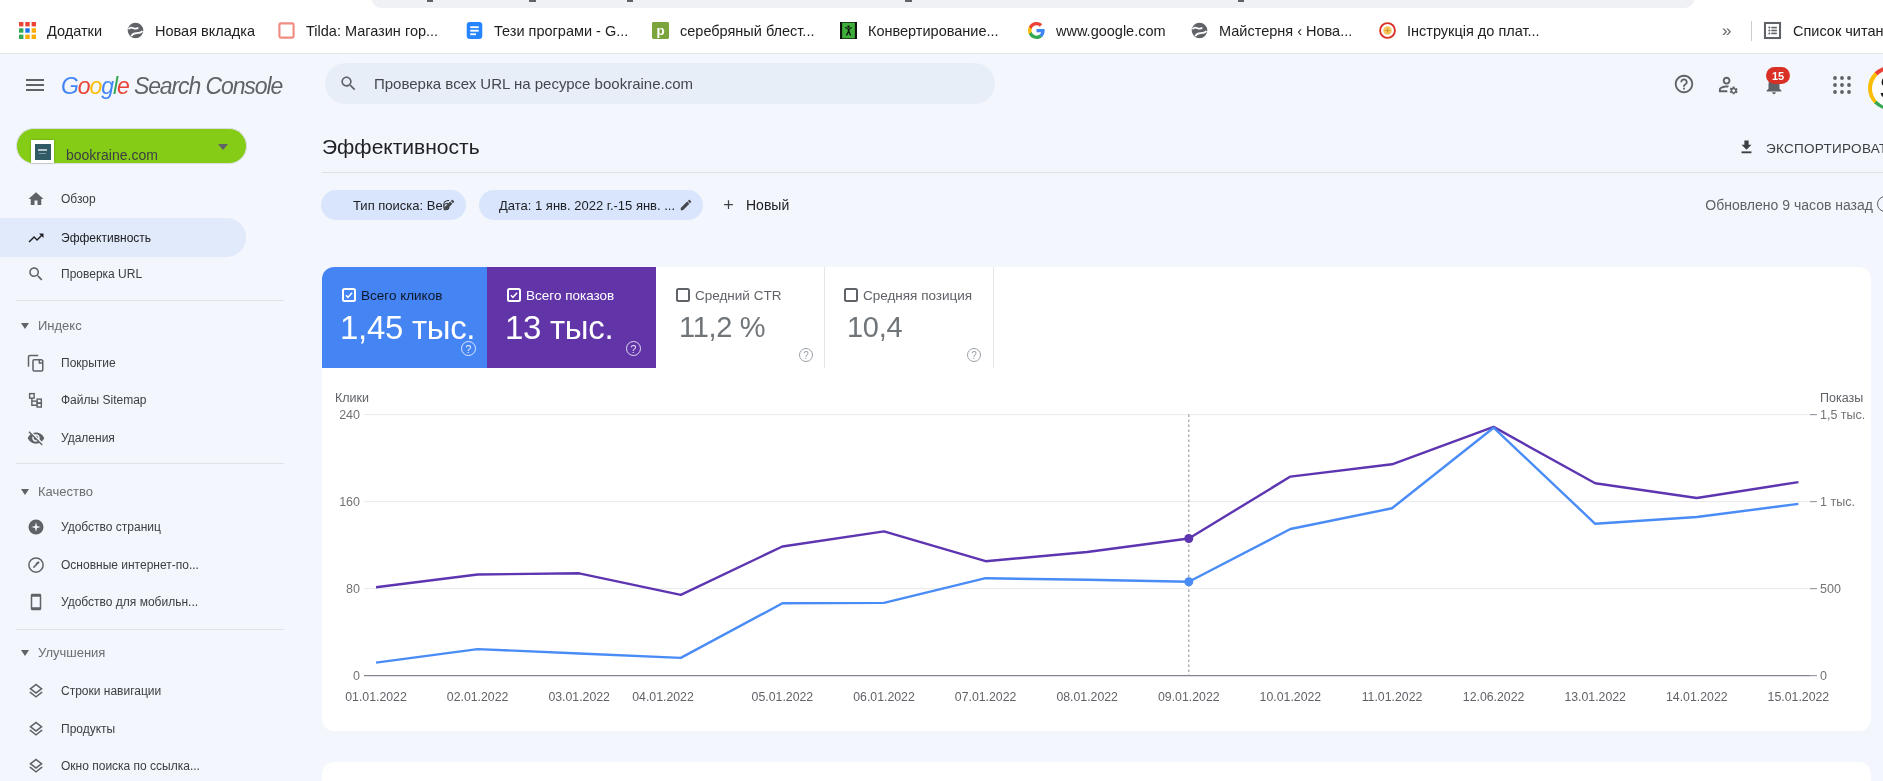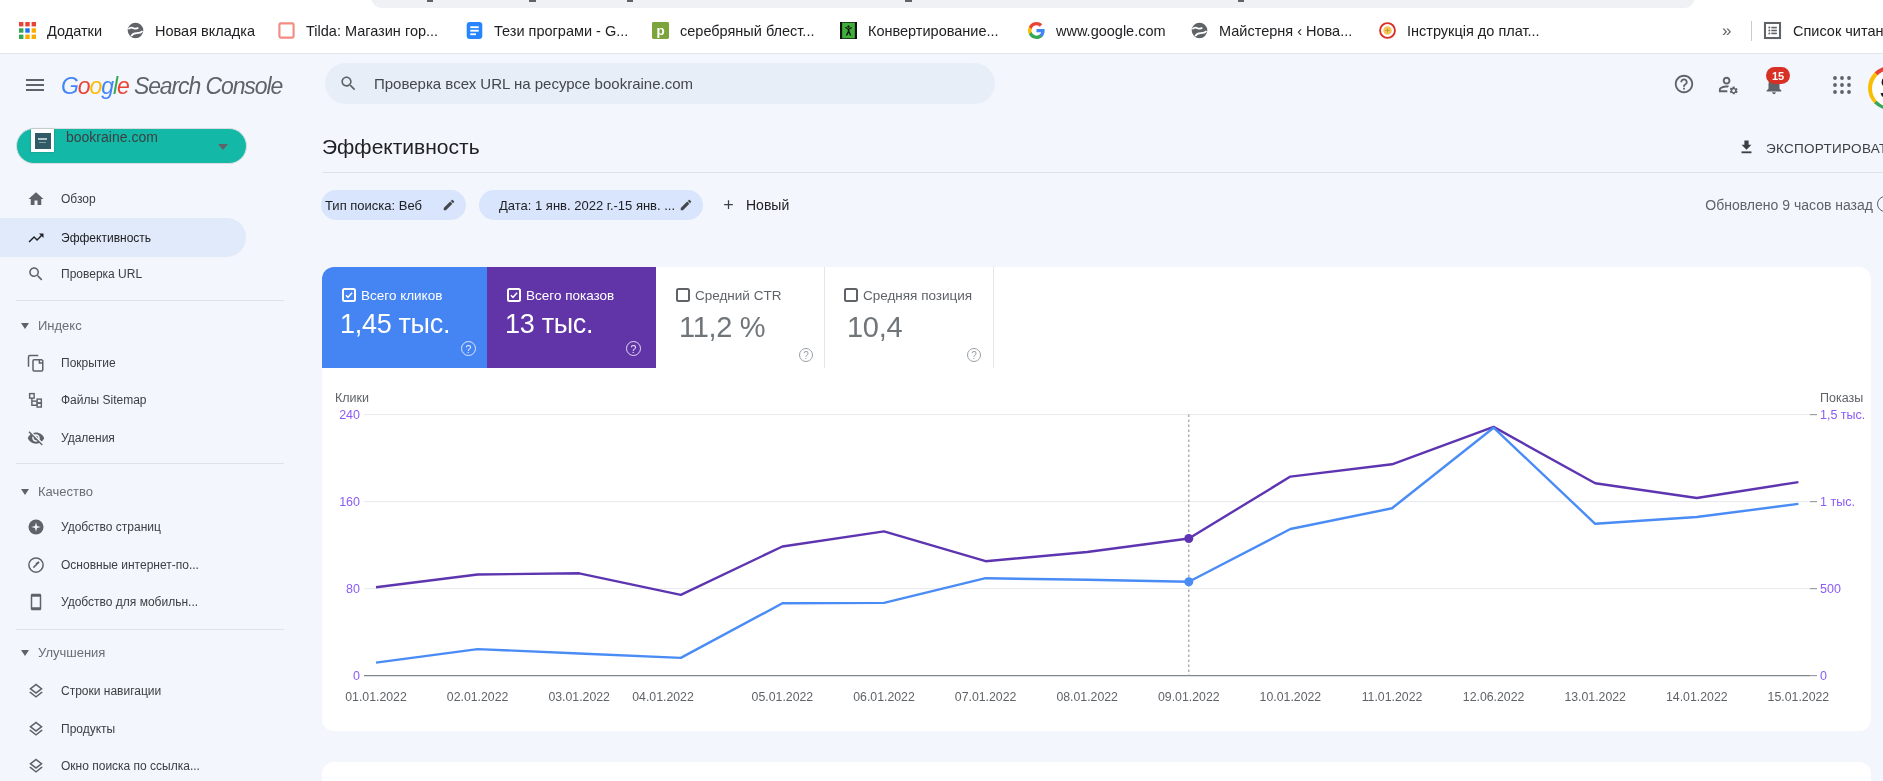--- a/index.html
+++ b/index.html
@@ -32,25 +32,25 @@
   .sechead:before { content:""; position:absolute; left:-17px; top:5px; border:4.5px solid transparent;
      border-top:6px solid #5F6368; }
   .sdiv { position:absolute; left:16px; width:268px; height:1px; background:#DFE3E8; }
   
   .chip { position:absolute; top:190px; height:30px; border-radius:15px; background:#D8E5FC;
      display:flex; align-items:center; font-size:13px; color:#202124; }
   .wpanel { position:absolute; background:#fff; }
   .mcard { position:absolute; top:267px; height:101px; }
   .mcard .cb { position:absolute; left:20px; top:21px; width:14px; height:14px; }
   .mcard .lbl { position:absolute; left:39px; top:21px; font-size:13.5px; white-space:nowrap; }
-  .mcard .val { position:absolute; left:18px; top:42px; font-size:27px; letter-spacing:-0.3px; white-space:nowrap; }
+  .mcard .val { position:absolute; left:18px; top:42px; font-size:33px; letter-spacing:-0.3px; white-space:nowrap; }
   .mcard .qm { position:absolute; left:139px; top:74px; width:15px; height:15px; border-radius:50%;
      font-size:10.5px; display:flex; align-items:center; justify-content:center; }
   .axlbl { position:absolute; font-size:12.5px; color:#5F6368; }
-  .axnum { position:absolute; font-size:12.5px; color:#8b5cf6; }
+  .axnum { position:absolute; font-size:12.5px; color:#737373; }
   .xlbl { position:absolute; top:690px; width:90px; text-align:center; font-size:12.3px; color:#5F6368; }
 </style>
 </head>
 <body>
 <div id="stage">
 
   <div class="abs" style="left:0;top:0;width:1883px;height:53px;background:#fff"></div>
   <div class="abs" id="omnibox"></div>
   <div class="abs" style="left:427px;top:0;width:6px;height:2px;background:#5F6368"></div>
   <div class="abs" style="left:529px;top:0;width:7px;height:2px;background:#5F6368"></div>
@@ -184,21 +184,21 @@
         <circle cx="16" cy="9" r="1.9"></circle>
       <circle cx="2" cy="16" r="1.9"></circle>
         <circle cx="9" cy="16" r="1.9"></circle>
         <circle cx="16" cy="16" r="1.9"></circle>
     </svg>
     <div class="abs" style="left:1868px;top:66px;width:44px;height:44px;border-radius:50%;background:conic-gradient(#EA4335 0 12%,#4285F4 12% 38%,#34A853 38% 63%,#FBBC05 63% 88%,#EA4335 88%)">
       <div class="abs" style="left:3.5px;top:3.5px;width:37px;height:37px;border-radius:50%;background:#fff;display:flex;align-items:center;justify-content:center;font-size:33px;color:#1A1A1A">S</div>
     </div>
   </div>
   <div id="sidebar">
-    <div class="abs" style="left:16px;top:128px;width:231px;height:36px;border-radius:18px;background:#14b8a6;border:1px solid #DADCE0;display:flex;align-items:flex-start">
+    <div class="abs" style="left:16px;top:128px;width:231px;height:36px;border-radius:18px;background:#84cc16;border:1px solid #DADCE0;display:flex;align-items:flex-end">
       <div style="width:23px;height:23px;margin-left:14px;background:#fff;box-shadow:0 0 2px rgba(0,0,0,.25);display:flex;align-items:center;justify-content:center">
         <div style="width:16px;height:16px;background:#305A66;display:flex;flex-direction:column;align-items:center;justify-content:center">
           <div style="width:9px;height:1.5px;background:rgba(255,255,255,.65);margin-bottom:2px"></div>
           <div style="width:7px;height:1px;background:rgba(255,255,255,.4)"></div>
         </div>
       </div>
       <span style="margin-left:12px;font-size:14px;color:#3C4043">bookraine.com</span>
       <div style="position:absolute;left:201px;top:15px;border:5px solid transparent;border-top:6px solid #5F6368"></div>
     </div>
 
@@ -294,21 +294,21 @@
   <div id="main">
     <div class="abs" style="left:322px;top:135px;font-size:21px;color:#202124">Эффективность</div>
     <svg class="abs" style="left:1738px;top:138px;width:17px;height:19px" viewBox="0 0 24 26" fill="#3C4043">
         <path d="M19 9h-4V3H9v6H5l7 7 7-7z"></path>
         <rect x="5" y="18.5" width="14" height="2.6"></rect>
       </svg>
     <div class="abs" style="left:1766px;top:141px;font-size:13.5px;font-weight:500;letter-spacing:0.3px;color:#3C4043;white-space:nowrap">ЭКСПОРТИРОВАТЬ</div>
     <div class="abs" style="left:322px;top:172px;width:1561px;height:1px;background:#DFE1E5"></div>
 
     <div class="chip" style="left:321px;width:145px">
-      <span style="margin-left:4px">Тип поиска: Веб</span>
+      <span style="margin-left:32px">Тип поиска: Веб</span>
       <svg class="abs" style="left:121px;top:8px;width:14px;height:14px" viewBox="0 0 24 24" fill="#44474A">
           <path d="M3 17.25V21h3.75L17.81 9.94l-3.75-3.75L3 17.25zM20.71 7.04c.39-.39.39-1.02 0-1.41l-2.34-2.34c-.39-.39-1.02-.39-1.41 0l-1.83 1.83 3.75 3.75 1.83-1.83z"></path>
         </svg>
     </div>
     <div class="chip" style="left:479px;width:224px">
       <span style="margin-left:20px">Дата: 1 янв. 2022 г.-15 янв. ...</span>
       <svg class="abs" style="left:200px;top:8px;width:14px;height:14px" viewBox="0 0 24 24" fill="#44474A">
           <path d="M3 17.25V21h3.75L17.81 9.94l-3.75-3.75L3 17.25zM20.71 7.04c.39-.39.39-1.02 0-1.41l-2.34-2.34c-.39-.39-1.02-.39-1.41 0l-1.83 1.83 3.75 3.75 1.83-1.83z"></path>
         </svg>
     </div>
@@ -321,21 +321,21 @@
 
     <div class="wpanel" style="left:322px;top:267px;width:1549px;height:464px;border-radius:12px"></div>
     <div class="wpanel" style="left:322px;top:762px;width:1549px;height:19px;border-radius:12px 12px 0 0"></div>
 
     <div class="mcard" style="left:322px;width:165px;background:#4584F3;border-radius:12px 0 0 0">
       <div class="cb" style="border:2px solid #fff;border-radius:2.5px;display:flex;align-items:center;justify-content:center">
         <svg width="10" height="10" viewBox="0 0 24 24" fill="none" stroke="#fff" stroke-width="3.6">
             <path d="M4.5 12.5l5 5 10-11"></path>
           </svg>
       </div>
-      <div class="lbl" style="color:#ffffff;font-weight:500">Всего кликов</div>
+      <div class="lbl" style="color:#0f172a;font-weight:500">Всего кликов</div>
       <div class="val" style="color:#fff">1,45 тыс.</div>
       <div class="qm" style="border:1.3px solid rgba(255,255,255,.8);color:rgba(255,255,255,.9)">?</div>
     </div>
     <div class="mcard" style="left:487px;width:169px;background:#6135A8">
       <div class="cb" style="border:2px solid #fff;border-radius:2.5px;display:flex;align-items:center;justify-content:center">
         <svg width="10" height="10" viewBox="0 0 24 24" fill="none" stroke="#fff" stroke-width="3.6">
             <path d="M4.5 12.5l5 5 10-11"></path>
           </svg>
       </div>
       <div class="lbl" style="color:#fff;font-weight:500">Всего показов</div>

